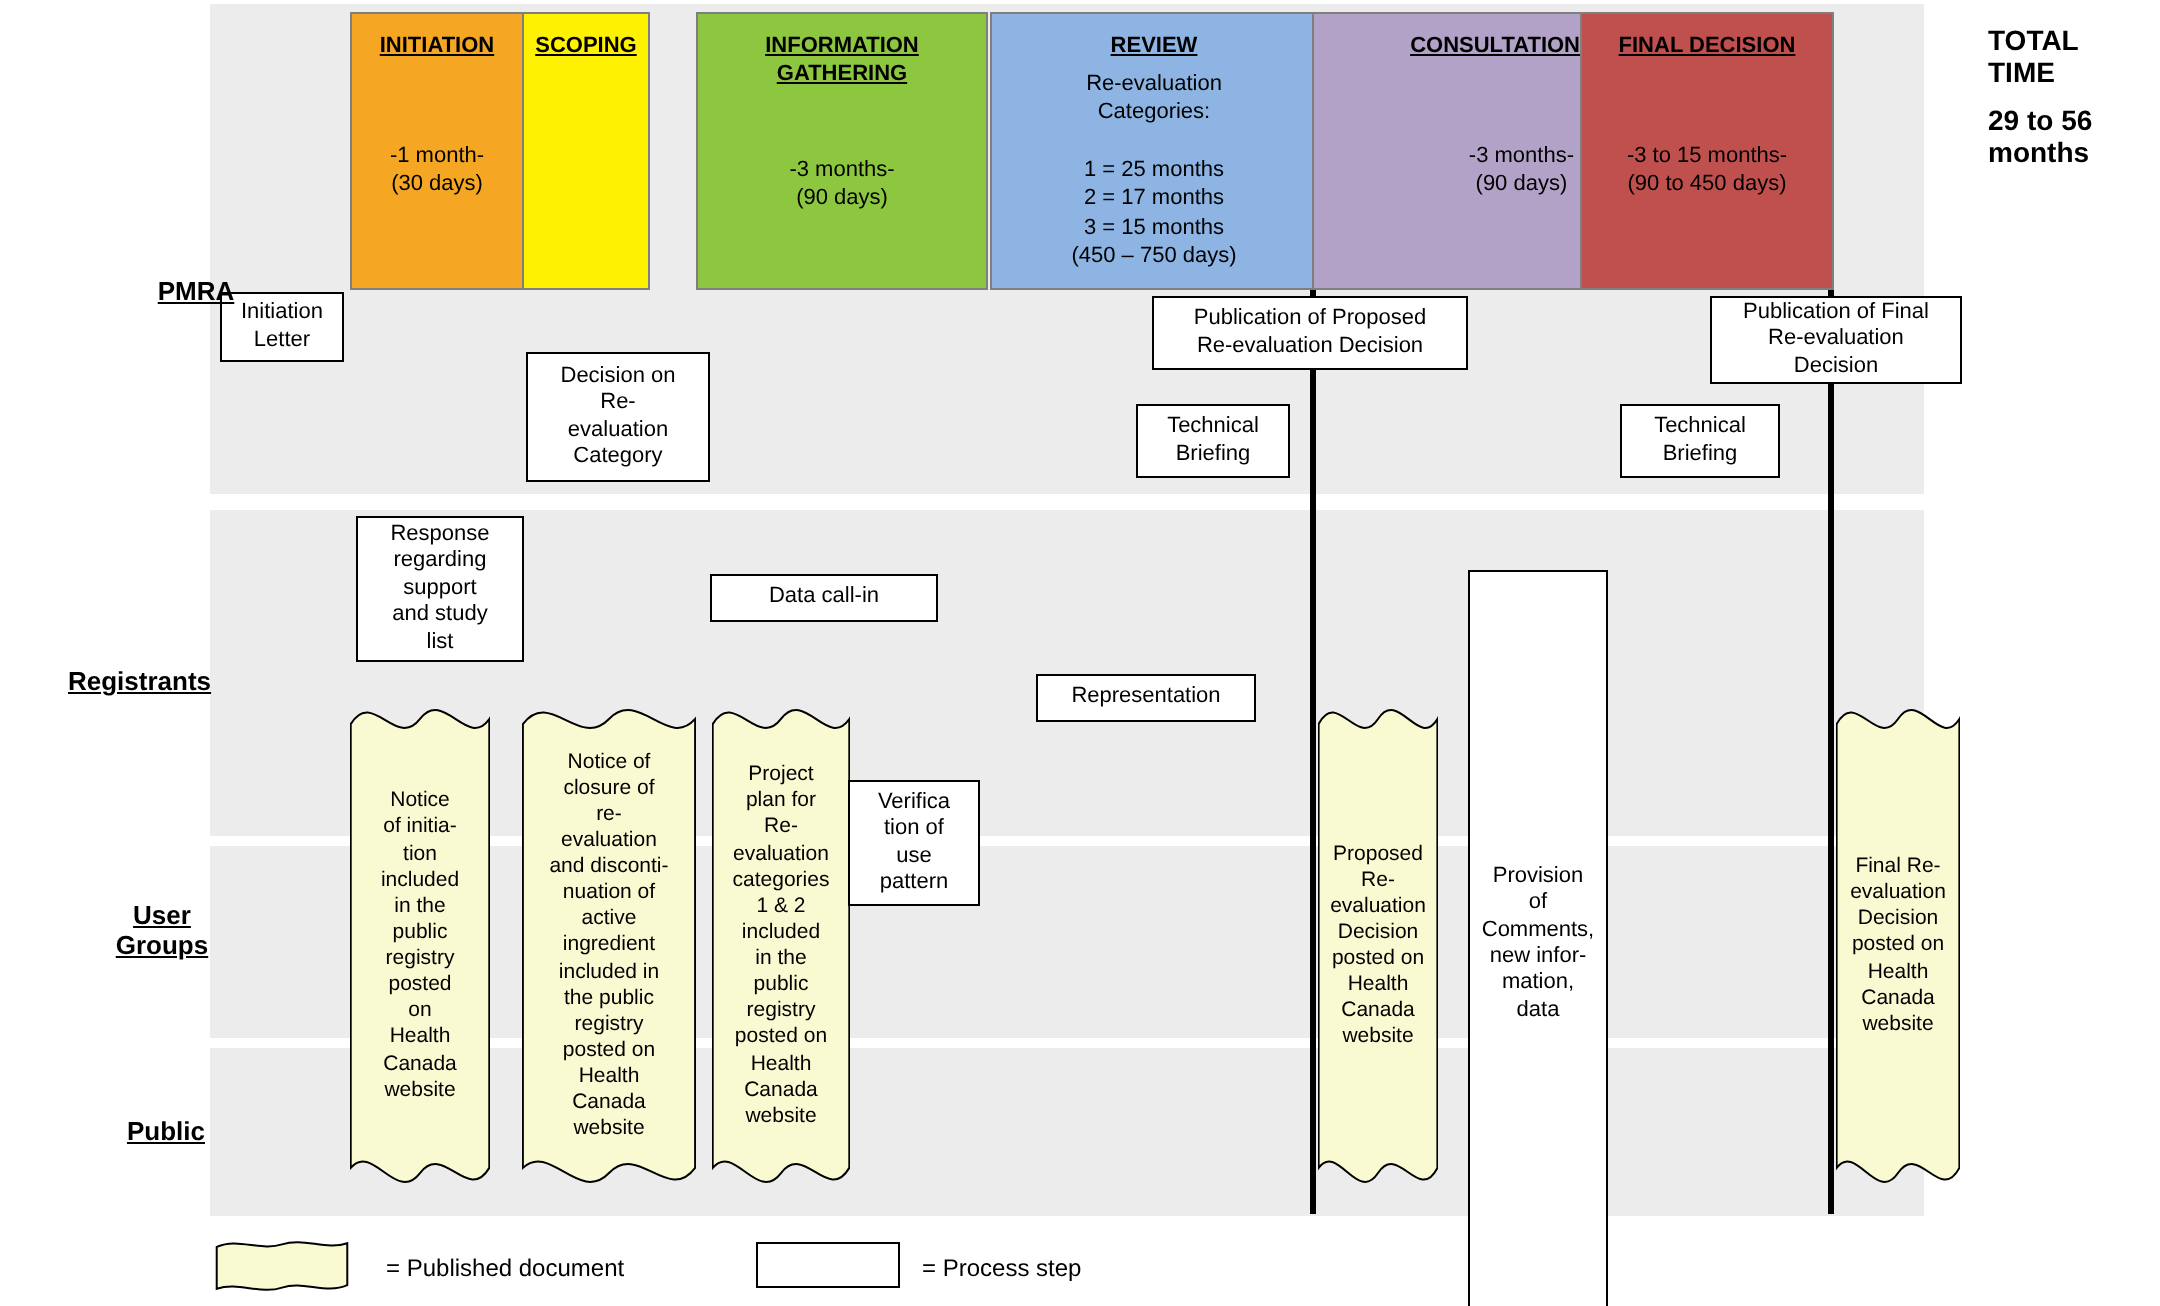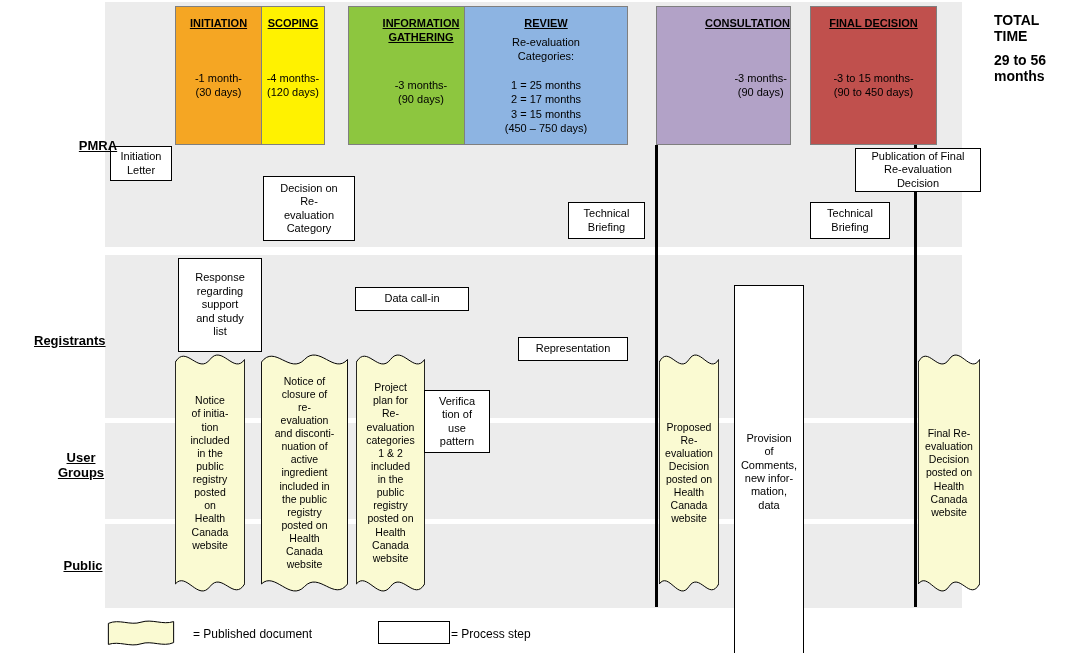--- a/index.html
+++ b/index.html
@@ -56,69 +56,69 @@
 Groups</div>
   <div class="lane-label" style="left:62px;  top:558px; width:42px;">Public</div>
 
   <div class="phase" style="left: 175px; width: 87px; background-color: rgb(245, 166, 35);">
     <div class="title">INITIATION</div>
     <div class="body">-1 month-
 (30 days)</div>
   </div>
   <div class="phase" style="left: 261px; width: 64px; background-color: rgb(255, 242, 0);">
     <div class="title">SCOPING</div>
-    <div class="body">-4 months-
-(120 days)</div>
   </div>
   <div class="phase" style="left: 348px; width: 146px; background-color: rgb(141, 198, 63);">
     <div class="title">INFORMATION
 GATHERING</div>
     <div class="body">-3 months-
 (90 days)</div>
   </div>
-  <div class="phase" style="left: 464px; width: 164px; background-color: rgb(141, 180, 226);">
+  <div class="phase" style="left: 495px; width: 164px; background-color: rgb(141, 180, 226);">
     <div class="title">REVIEW</div>
     <div class="body">Re-evaluation
 Categories:
 
 1 = 25 months
 2 = 17 months
 3 = 15 months
 (450 – 750 days)</div>
   </div>
   <div class="phase" style="left: 656px; width: 135px; background-color: rgb(178, 162, 199); align-items: flex-end;">
     <div class="title">CONSULTATION</div>
     <div class="body">-3 months-
 (90 days)</div>
   </div>
-  <div class="phase" style="left: 790px; width: 127px; background-color: rgb(192, 80, 77); margin-left: 20px;">
+  <div class="phase" style="left: 790px; width: 127px; background-color: rgb(192, 80, 77);">
     <div class="title">FINAL DECISION</div>
     <div class="body">-3 to 15 months-
 (90 to 450 days)</div>
   </div>
 
   <div class="total" style="left:994px; top:12px; width:70px;">TOTAL
 TIME</div>
   <div class="total" style="left:994px; top:52px; width:70px;">29 to 56
 months</div>
 
   <div class="step" style="left:110px; top:146px; width:62px;  height:35px;">Initiation
 Letter</div>
   <div class="step" style="left:263px; top:176px; width:92px;  height:65px;">Decision on
 Re-
 evaluation
 Category</div>
+  <div class="step" style="left:576px; top:148px; width:158px; height:37px;">Publication of Proposed
+Re-evaluation Decision</div>
   <div class="step" style="left:855px; top:148px; width:126px; height:44px;">Publication of Final
 Re-evaluation
 Decision</div>
   <div class="step" style="left:568px; top:202px; width:77px;  height:37px;">Technical
 Briefing</div>
   <div class="step" style="left:810px; top:202px; width:80px;  height:37px;">Technical
 Briefing</div>
-  <div class="step" style="left:178px; top:258px; width:84px;  height:94px;">Response
+  <div class="step" style="left:178px; top:258px; width:84px;  height:73px;">Response
 regarding
 support
 and study
 list</div>
   <div class="step" style="left:355px; top:287px; width:114px; height:24px;">Data call-in</div>
   <div class="step" style="left:518px; top:337px; width:110px; height:24px;">Representation</div>
   <div class="step" style="left:424px; top:390px; width:66px;  height:63px;">Verifica
 tion of
 use
 pattern</div>
@@ -211,15 +211,15 @@
 website</div>
   </div>
 
   <div class="legend-doc" style="left:107px; top:618px; width:68px; height:30px;">
     <svg viewBox="0 0 100 100" preserveAspectRatio="none">
       <path d="M 2 18 C 18 2, 34 26, 50 14 C 66 2, 82 24, 98 12 L 98 82 C 82 98, 66 74, 50 86 C 34 98, 18 76, 2 88 Z" stroke="#000" stroke-width="1" vector-effect="non-scaling-stroke" style="fill: rgb(250, 250, 210);"></path>
     </svg>
   </div>
   <div class="legend-label" style="left:193px; top:627px;">= Published document</div>
   <div class="legend-rect" style="left:378px; top:621px; width:72px; height:23px;"></div>
-  <div class="legend-label" style="left:451px; top:627px;">= Process step</div>
+  <div class="legend-label" style="left:461px; top:627px;">= Process step</div>
 
 </div>
 
 </body></html>

